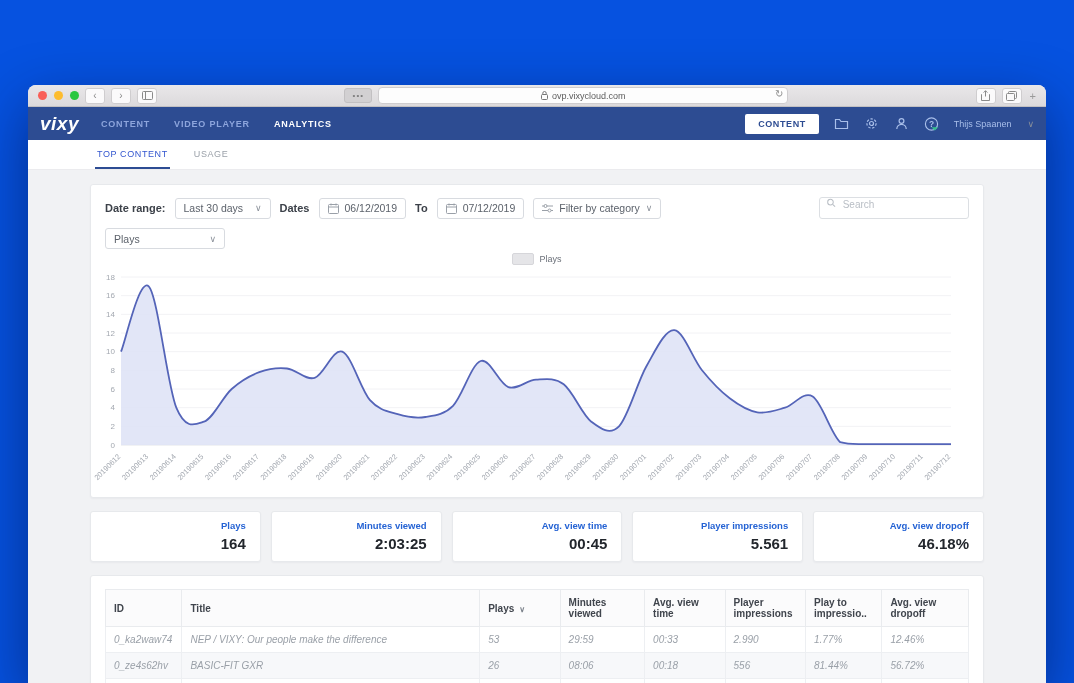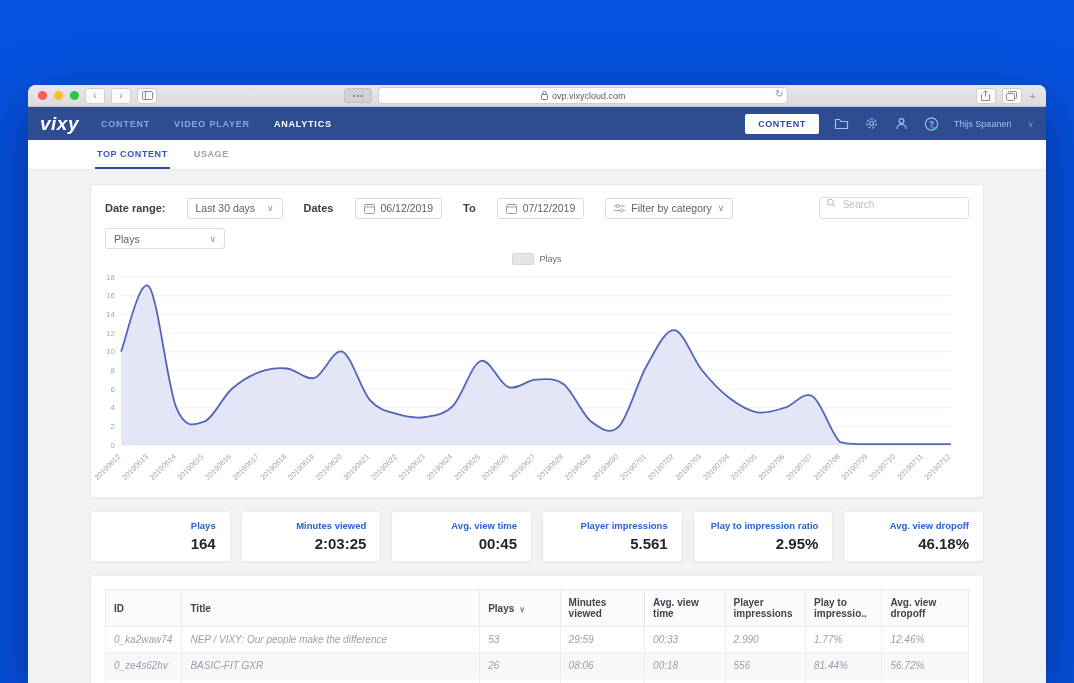--- a/index.html
+++ b/index.html
@@ -39,29 +39,29 @@
   .nav-item.active{color:#ffffff;}
   .nav-right{margin-left:auto;display:flex;align-items:center;gap:15px;}
   .create-btn{background:#fff;color:#2d4c92;border:none;border-radius:2px;
     font-size:9px;font-weight:bold;letter-spacing:.6px;padding:5px 13px;
     font-family:"Liberation Sans",sans-serif;}
   .nav-icon{width:15px;height:15px;display:flex;}
   .user{display:flex;align-items:center;gap:16px;font-size:9px;color:#a9bfea;}
   
   .tabbar{height:29px;background:#fff;border-bottom:1px solid #ebebee;
     display:flex;gap:22px;align-items:flex-end;padding:0 0 0 67px;}
-  .tab{font-size:9px;font-weight:bold;letter-spacing:.6px;color:#9ba1a9;
+  .tab{font-size:9px;font-weight:normal;letter-spacing:.6px;color:#9ba1a9;
     padding:9px 2px 8px;border-bottom:2px solid transparent;}
   .tab.active{color:#3356cf;border-bottom-color:#2d4c93;}
   
   .content{padding:14px 62px 0;}
   .panel{background:#fff;border:1px solid #e7e9ec;border-radius:3px;
     box-shadow:0 1px 2px rgba(20,30,60,.04);}
   .main-panel{height:312px;overflow:hidden;}
-  .filter-row{display:flex;align-items:center;gap:21px;padding:12px 14px 4px;}
+  .filter-row{display:flex;align-items:center;gap:9px;padding:12px 14px 4px;}
   .flabel{font-size:11px;font-weight:bold;color:#3c4149;}
   .selectbox,.datebox,.catbtn{height:21px;border:1px solid #d8dbe0;border-radius:3px;
     background:#fff;display:flex;align-items:center;font-size:10.5px;color:#5c626b;
     padding:0 8px;gap:6px;box-sizing:border-box;}
   .selectbox{width:96px;justify-content:space-between;}
   .chev{font-size:9px;color:#8a9099;}
   .searchbox{margin-left:auto;width:150px;height:22px;border:1px solid #dcdfe3;
     border-radius:3px;display:flex;align-items:flex-start;padding:0 7px;gap:5px;
     box-sizing:border-box;}
   .searchbox input{border:none;outline:none;width:100%;font-size:10px;
@@ -312,24 +312,20 @@
             <div class="stat-label">Minutes viewed</div>
             <div class="stat-value">2:03:25</div>
           </div>
           <div class="stat-card">
             <div class="stat-label">Avg. view time</div>
             <div class="stat-value">00:45</div>
           </div>
           <div class="stat-card">
             <div class="stat-label">Player impressions</div>
             <div class="stat-value">5.561</div>
-          </div>
-          <div class="stat-card">
-            <div class="stat-label">Play to impression ratio</div>
-            <div class="stat-value">2.95%</div>
           </div>
           <div class="stat-card">
             <div class="stat-label">Avg. view dropoff</div>
             <div class="stat-value">46.18%</div>
           </div>
         </div>
 
       <div class="panel table-panel">
         <table id="data-table">
             <colgroup>

